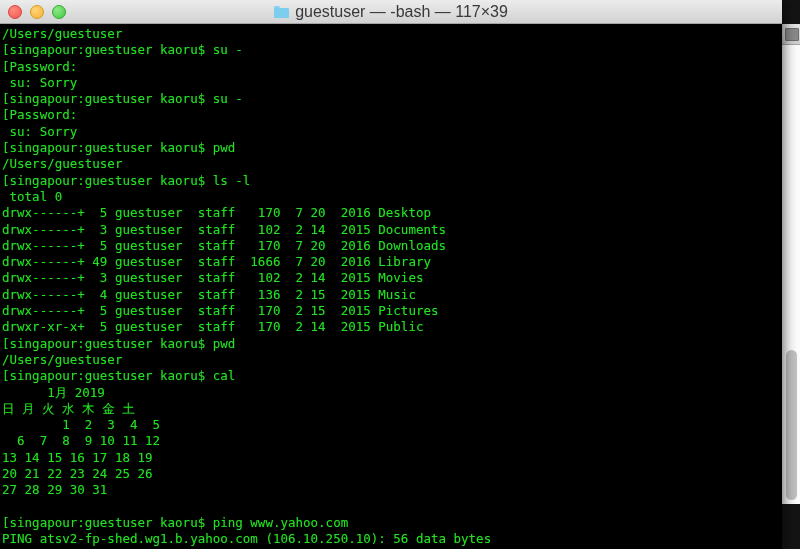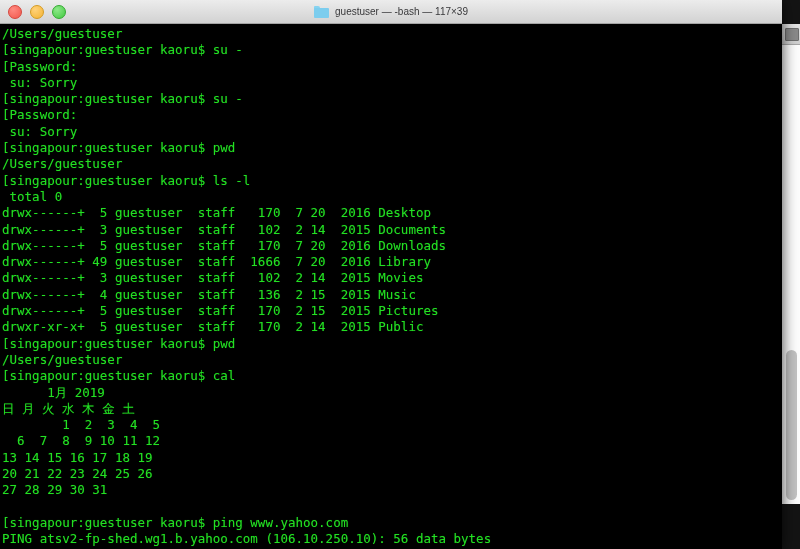--- a/index.html
+++ b/index.html
@@ -158,21 +158,21 @@
   }
   .tl-close  { background: radial-gradient(circle at 35% 30%, #ff8a80, #f2574c); border: 1px solid #d4453c; }
   .tl-min    { background: radial-gradient(circle at 35% 30%, #ffd27a, #f4b333); border: 1px solid #d59b22; }
   .tl-max    { background: radial-gradient(circle at 35% 30%, #8ee98a, #42c940); border: 1px solid #32aa30; }
 
   #title-group {
     display: flex;
     align-items: center;
     gap: 6px;
     font-family: "Liberation Sans", sans-serif;
-    font-size: 10px;
+    font-size: 16px;
     color: #39393b;
   }
   .folder-icon {
     width: 15px;
     height: 12px;
     position: relative;
     display: inline-block;
   }
   .folder-icon .tab {
     position: absolute;

